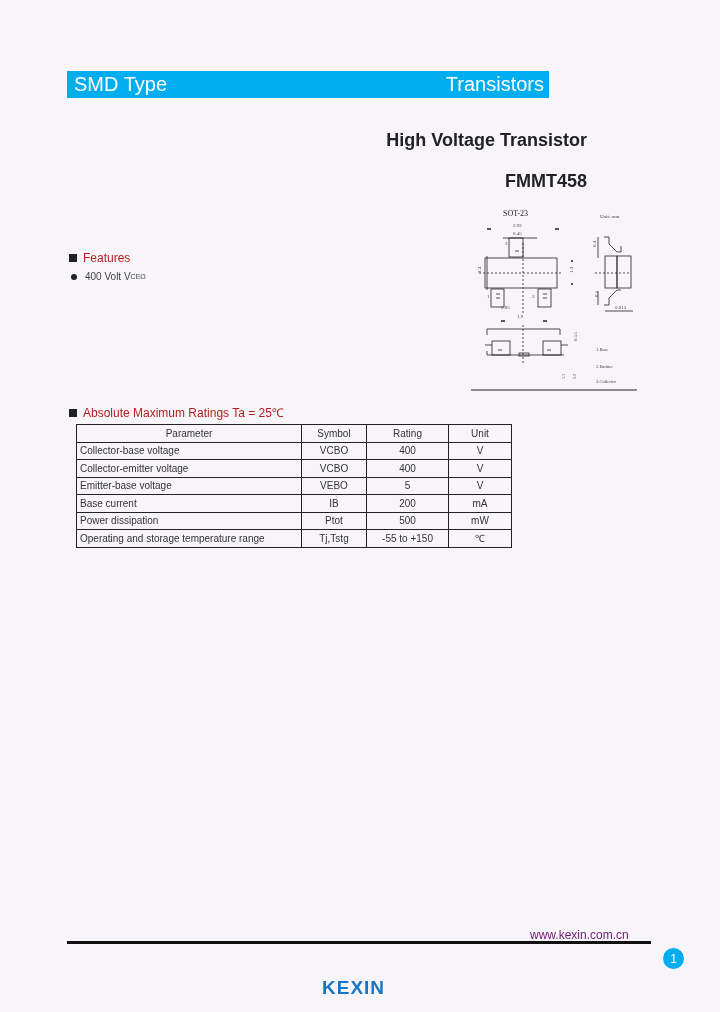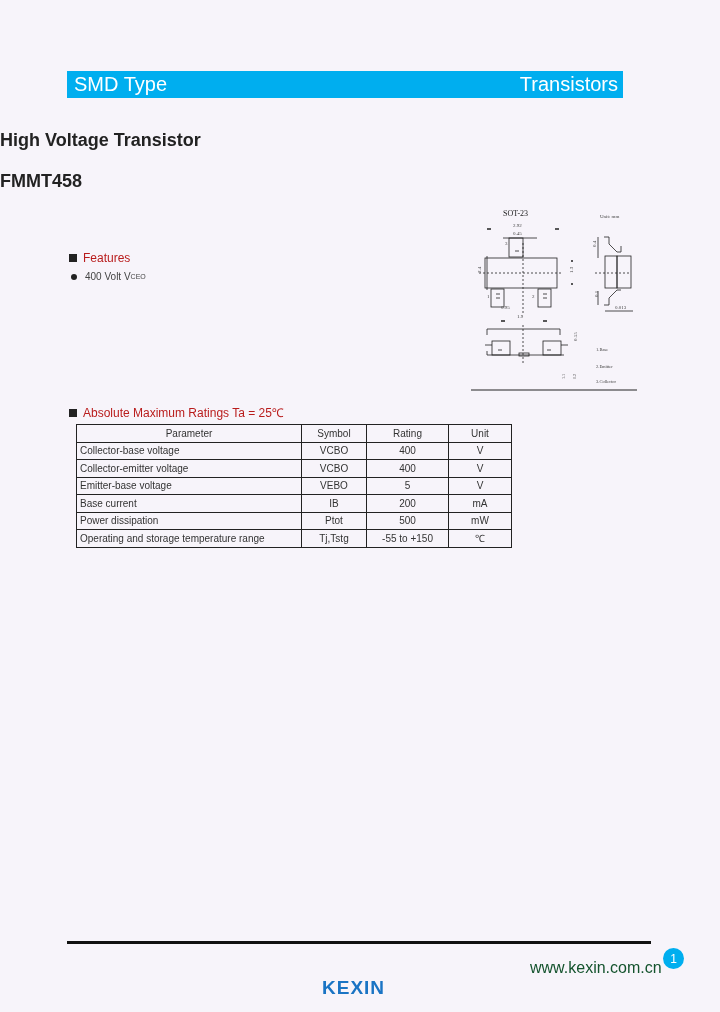--- a/index.html
+++ b/index.html
@@ -6,28 +6,28 @@
   body {
     width: 720px; height: 1012px;
     background: #f7f4fa;
     position: relative;
     font-family: "Liberation Sans", sans-serif;
     color: #222;
     overflow: hidden;
   }
   .header-bar {
     position: absolute; left: 67px; top: 71px;
-    width: 556px; height: 27px;
+    width: 482px; height: 27px;
     background: #00aeef;
     display: flex; align-items: center; justify-content: space-between;
     color: #fff; font-size: 20px;
     box-sizing: border-box; padding: 0 5px 0 7px;
   }
   .title {
-    position: absolute; left: 0; width: 571px; text-align: left;
+    position: absolute; left: 16px; width: 571px; text-align: right;
     font-weight: bold; color: #222;
   }
   .title.main { top: 130px; font-size: 18px; }
   .title.part { top: 171px; font-size: 18px; }
 
   .section-heading {
     position: absolute; font-size: 12px; color: #b91c1c;
     display: flex; align-items: center;
   }
   .sq { width: 8px; height: 8px; background: #222; display: inline-block; margin-right: 6px; }
@@ -59,21 +59,21 @@
   .col-u { width: 56px; }
 
   .footer-line {
     position: absolute; left: 67px; top: 941px; width: 584px; height: 3px; background: #111;
   }
   .logo {
     position: absolute; left: 322px; top: 953px;
     font-size: 19px; font-weight: bold; color: #1a74c4; letter-spacing: 1px; margin-top: 24px;
   }
   .website {
-    position: absolute; left: 530px; top: 959px; font-size: 16px; color: #14532d;
+    position: absolute; left: 530px; top: 928px; font-size: 12px; color: #701a75;
   }
   .page-badge {
     position: absolute; left: 663px; top: 948px;
     width: 21px; height: 21px; border-radius: 50%;
     background: #00aeef; color: #fff; font-size: 12px;
     display: flex; align-items: center; justify-content: center;
   }
 </style>
 </head>
 <body>

